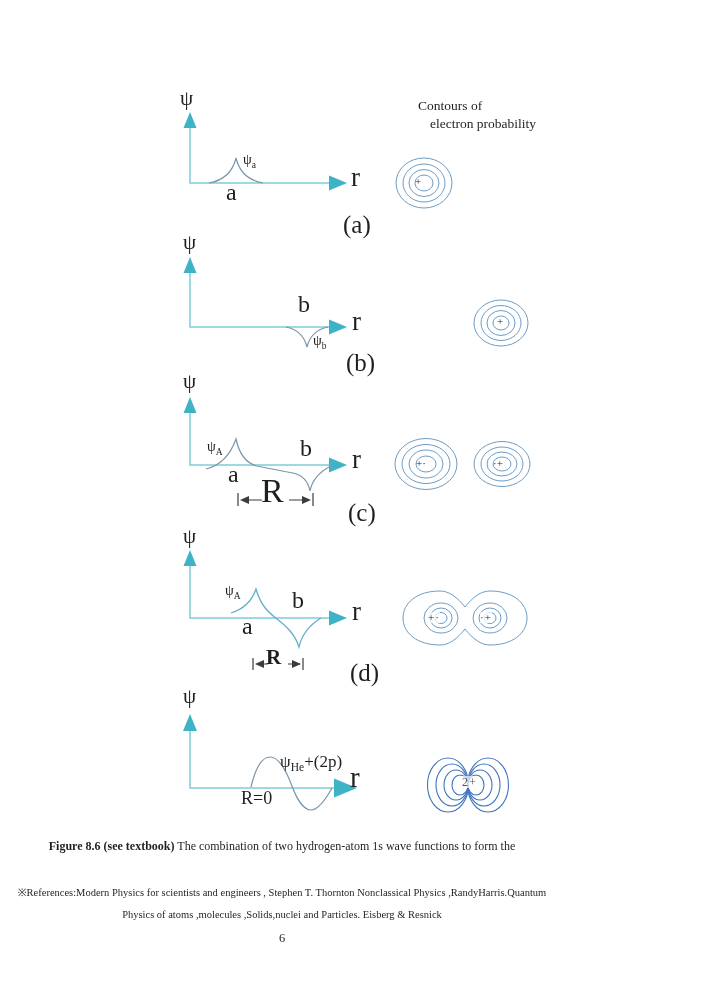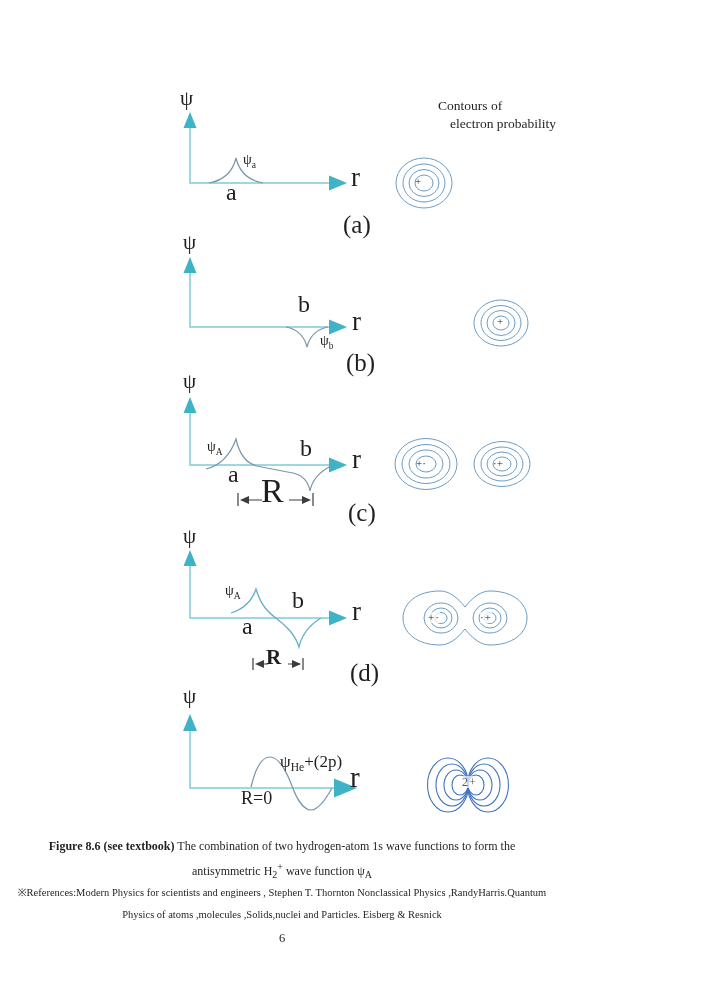--- a/index.html
+++ b/index.html
@@ -115,34 +115,34 @@
       <ellipse cx="456" cy="785" rx="12" ry="15"></ellipse>
       <ellipse cx="452" cy="785" rx="16" ry="21"></ellipse>
       <ellipse cx="448" cy="785" rx="20.5" ry="27"></ellipse>
       <ellipse cx="476" cy="785" rx="8" ry="10"></ellipse>
       <ellipse cx="480" cy="785" rx="12" ry="15"></ellipse>
       <ellipse cx="484" cy="785" rx="16" ry="21"></ellipse>
       <ellipse cx="488" cy="785" rx="20.5" ry="27"></ellipse>
     </g>
   </svg>
 
-  <div class="lbl" style="left:438px;top:99px;font-size:13.5px">Contours of</div>
-  <div class="lbl" style="left:450px;top:117px;font-size:13.5px">electron probability</div>
+  <div class="lbl" style="left:418px;top:99px;font-size:13.5px">Contours of</div>
+  <div class="lbl" style="left:430px;top:117px;font-size:13.5px">electron probability</div>
 
   <div class="lbl" style="left:180px;top:88px;font-size:21px">ψ</div>
   <div class="lbl" style="left:351px;top:164px;font-size:27px">r</div>
   <div class="lbl" style="left:243px;top:153px;font-size:14px"><span>ψ</span><sub>a</sub></div>
   <div class="lbl" style="left:226px;top:180px;font-size:24px">a</div>
   <div class="lbl" style="left:343px;top:212px;font-size:25px">(a)</div>
   <div class="lbl" style="left:415px;top:176px;font-size:11px">+</div>
 
   <div class="lbl" style="left:183px;top:232px;font-size:21px">ψ</div>
   <div class="lbl" style="left:352px;top:308px;font-size:27px">r</div>
   <div class="lbl" style="left:298px;top:292px;font-size:24px">b</div>
-  <div class="lbl" style="left:320px;top:334px;font-size:14px"><span>ψ</span><sub>b</sub></div>
+  <div class="lbl" style="left:313px;top:334px;font-size:14px"><span>ψ</span><sub>b</sub></div>
   <div class="lbl" style="left:346px;top:350px;font-size:25px">(b)</div>
   <div class="lbl" style="left:497px;top:316px;font-size:11px">+</div>
 
   <div class="lbl" style="left:183px;top:371px;font-size:21px">ψ</div>
   <div class="lbl" style="left:207px;top:440px;font-size:14px"><span>ψ</span><sub>A</sub></div>
   <div class="lbl" style="left:228px;top:462px;font-size:24px">a</div>
   <div class="lbl" style="left:300px;top:436px;font-size:24px">b</div>
   <div class="lbl" style="left:352px;top:446px;font-size:27px">r</div>
   <div class="lbl" style="left:261px;top:474px;font-size:34px">R</div>
   <div class="lbl" style="left:348px;top:500px;font-size:25px">(c)</div>
@@ -160,20 +160,19 @@
   <div class="lbl nuc" style="left:480px;top:612px;font-size:11px">·+</div>
 
   <div class="lbl" style="left:183px;top:686px;font-size:21px">ψ</div>
   <div class="lbl" style="left:280px;top:753px;font-size:17px"><span>ψ</span><sub>He</sub><span>+</span><span>(2p)</span></div>
   <div class="lbl" style="left:241px;top:789px;font-size:18px">R=0</div>
   <div class="lbl" style="left:350px;top:763px;font-size:29px">r</div>
   <div class="lbl nuc" style="left:462px;top:776px;font-size:12px;color:#555">2+</div>
 
   <div class="row" style="top:840px;font-size:12px"><b>Figure 8.6 (see textbook)</b><span> The combination of two hydrogen-atom 1s wave functions to form the</span></div>
 
-  <div class="row" style="top:861px;font-size:12px"><span>antisymmetric H</span><sub>2</sub><sup>+</sup><span> wave function ψ</span><sub>A</sub></div>
 
   <div class="row" style="top:909px;font-size:10.5px">Physics of atoms ,molecules ,Solids,nuclei and Particles. Eisberg &amp; Resnick</div>
   <div class="row" style="top:887px;font-size:10.5px">※References:Modern Physics for scientists and engineers , Stephen T. Thornton Nonclassical Physics ,RandyHarris.Quantum</div>
 
   <div class="row" style="top:931px;font-size:12.5px">6</div>
 
 </div>
 
 </body></html>

